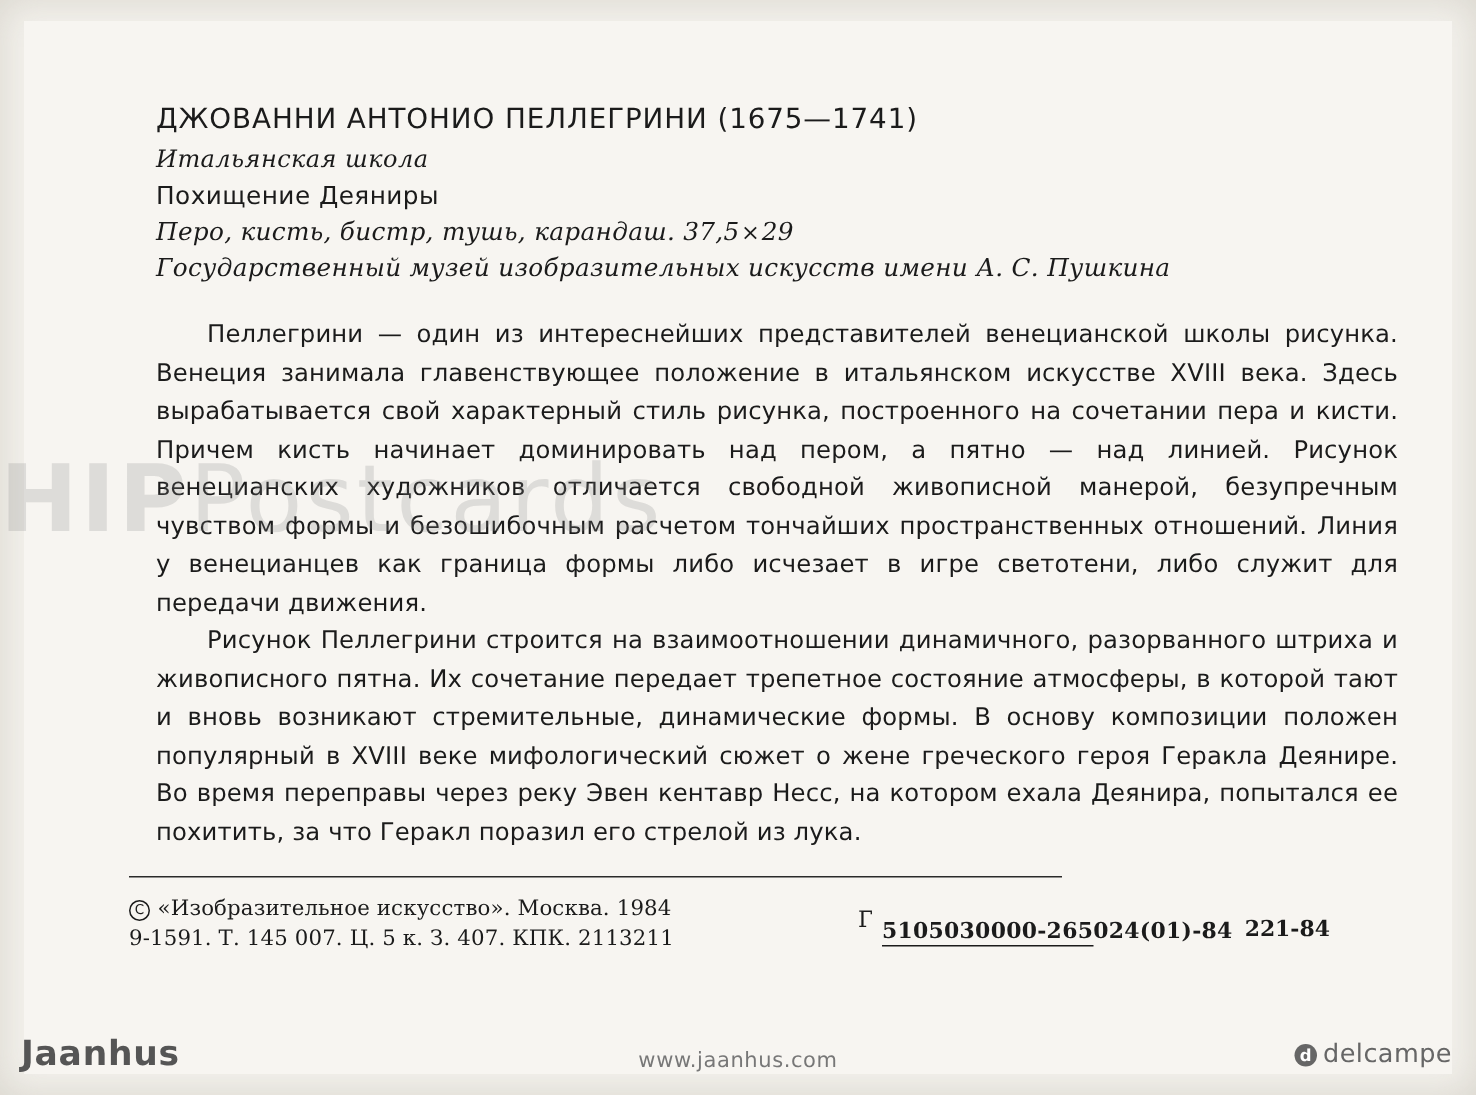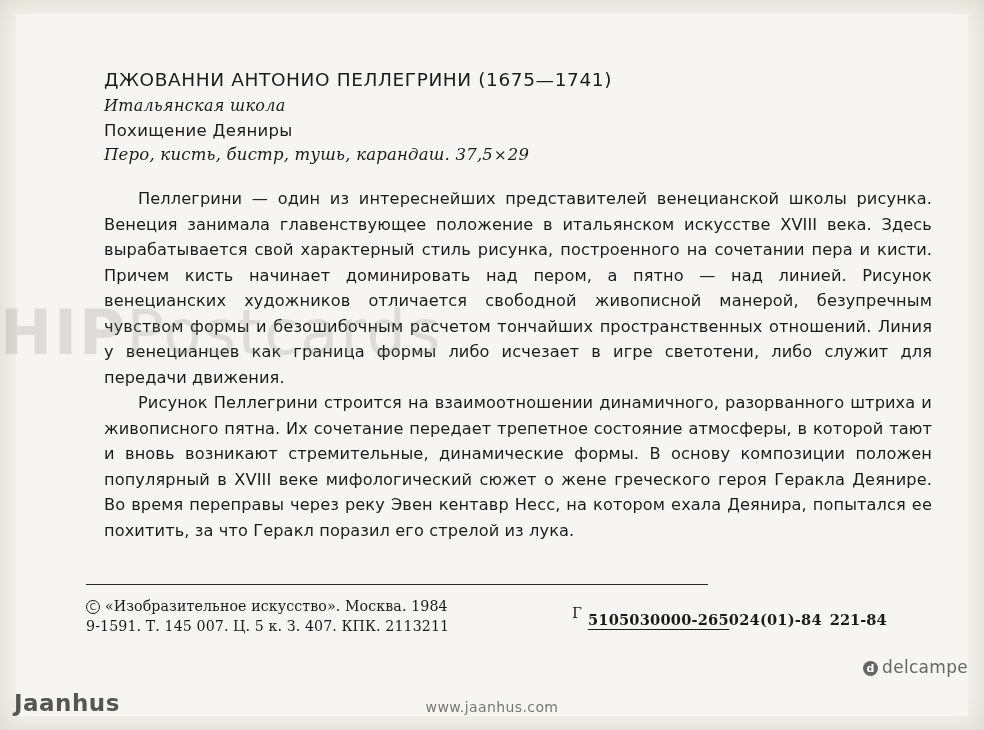--- a/index.html
+++ b/index.html
@@ -222,21 +222,21 @@
     width: 984px;
     text-align: center;
     font-family: "DejaVu Sans", sans-serif;
     font-size: 14px;
     color: #777777;
     letter-spacing: 0.4px;
   }
   .wm-bottom-right {
     position: absolute;
     right: 16px;
-    top: 657px;
+    top: 693px;
     font-family: "DejaVu Sans", sans-serif;
     font-size: 17px;
     color: #666666;
     letter-spacing: 0.3px;
     white-space: nowrap;
   }
   .wm-bottom-right .dot {
     display: inline-block;
     width: 15px; height: 15px;
     border-radius: 50%;
@@ -259,20 +259,21 @@
     <div class="content">
 
       <div class="artist-line">ДЖОВАННИ АНТОНИО ПЕЛЛЕГРИНИ (1675—1741)</div>
       <div class="school-line">Итальянская школа</div>
       <div class="title-line">Похищение Деяниры</div>
 
       <div class="technique-line">
         <span>Перо, кисть, бистр, тушь, карандаш. 37,5</span><span class="times">×</span><span>29</span>
       </div>
 
+      <div class="museum-line">Государственный музей изобразительных искусств имени А. С. Пушкина</div>
 
       <div class="body-text">
         <p>Пеллегрини — один из интереснейших представителей венецианской школы рисунка. Венеция занимала главенствующее положение в итальянском искусстве XVIII века. Здесь вырабатывается свой характерный стиль рисунка, построенного на сочетании пера и кисти. Причем кисть начинает доминировать над пером, а пятно — над линией. Рисунок венецианских художников отличается свободной живописной манерой, безупречным чувством формы и безошибочным расчетом тончайших пространственных отношений. Линия у венецианцев как граница формы либо исчезает в игре светотени, либо служит для передачи движения.</p>
         <p>Рисунок Пеллегрини строится на взаимоотношении динамичного, разорванного штриха и живописного пятна. Их сочетание передает трепетное состояние атмосферы, в которой тают и вновь возникают стремительные, динамические формы. В основу композиции положен популярный в XVIII веке мифологический сюжет о жене греческого героя Геракла Деянире. Во время переправы через реку Эвен кентавр Несс, на котором ехала Деянира, попытался ее похитить, за что Геракл поразил его стрелой из лука.</p>
       </div>
 
     </div>
 
     <div class="rule"></div>
 

